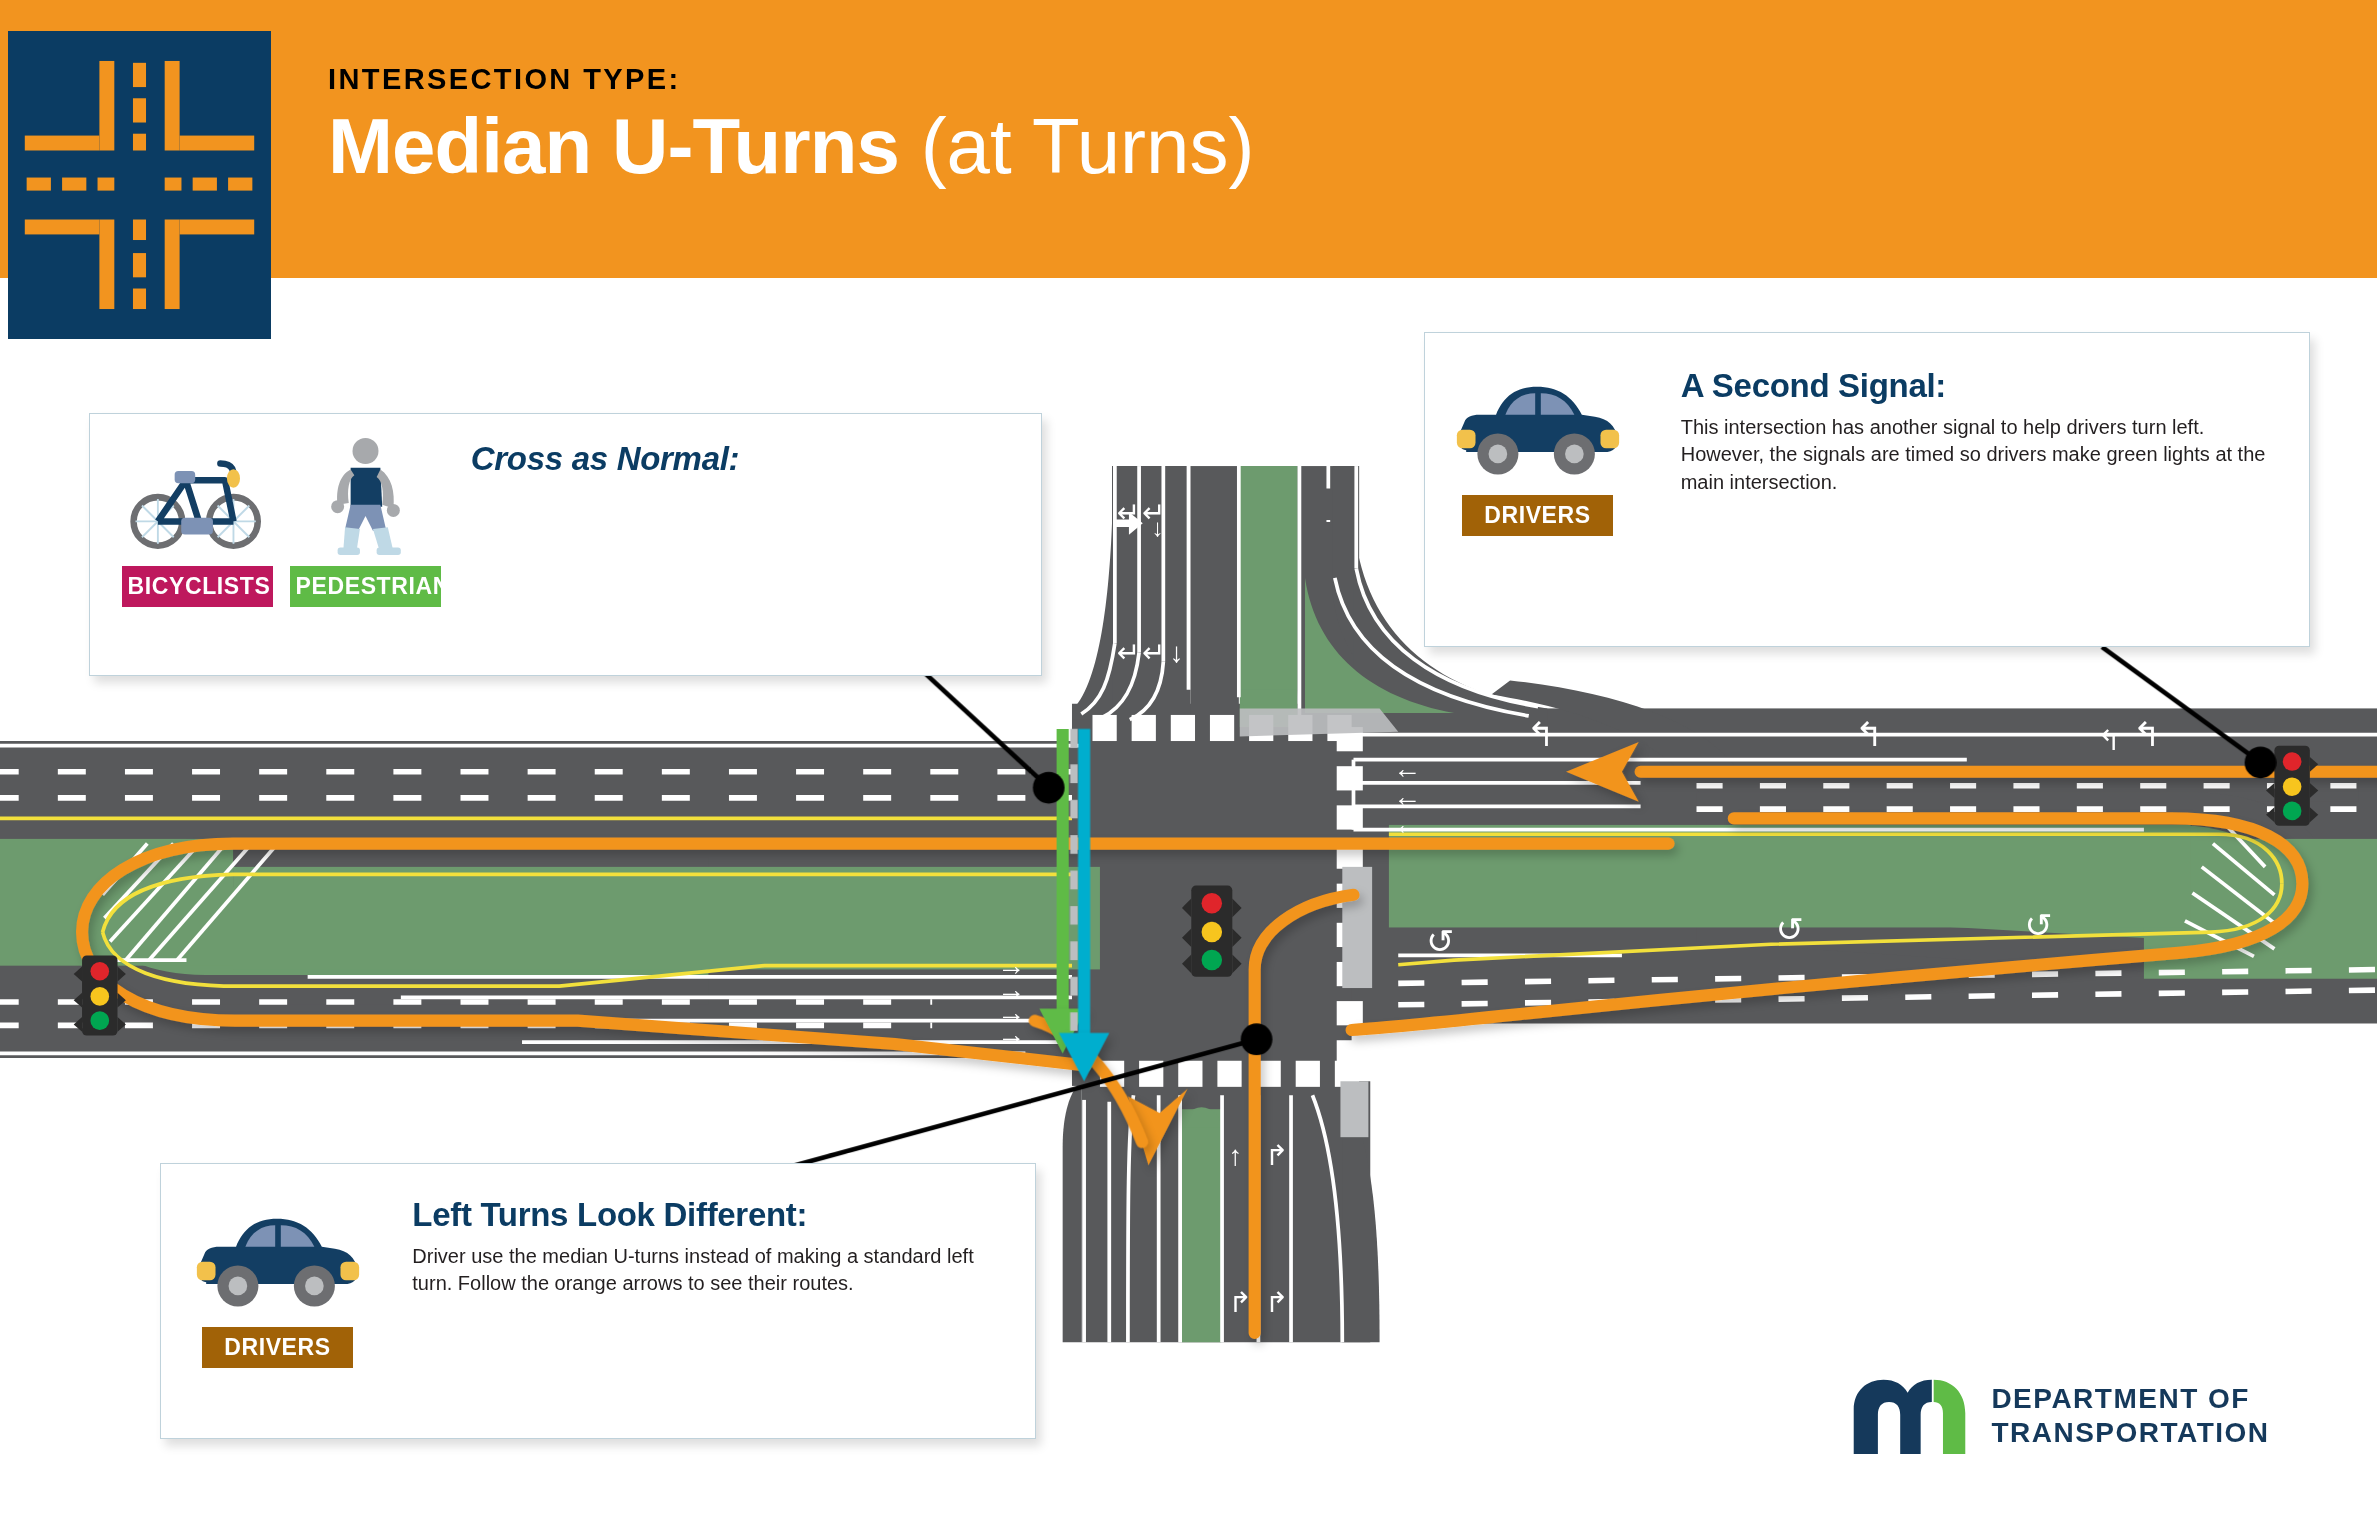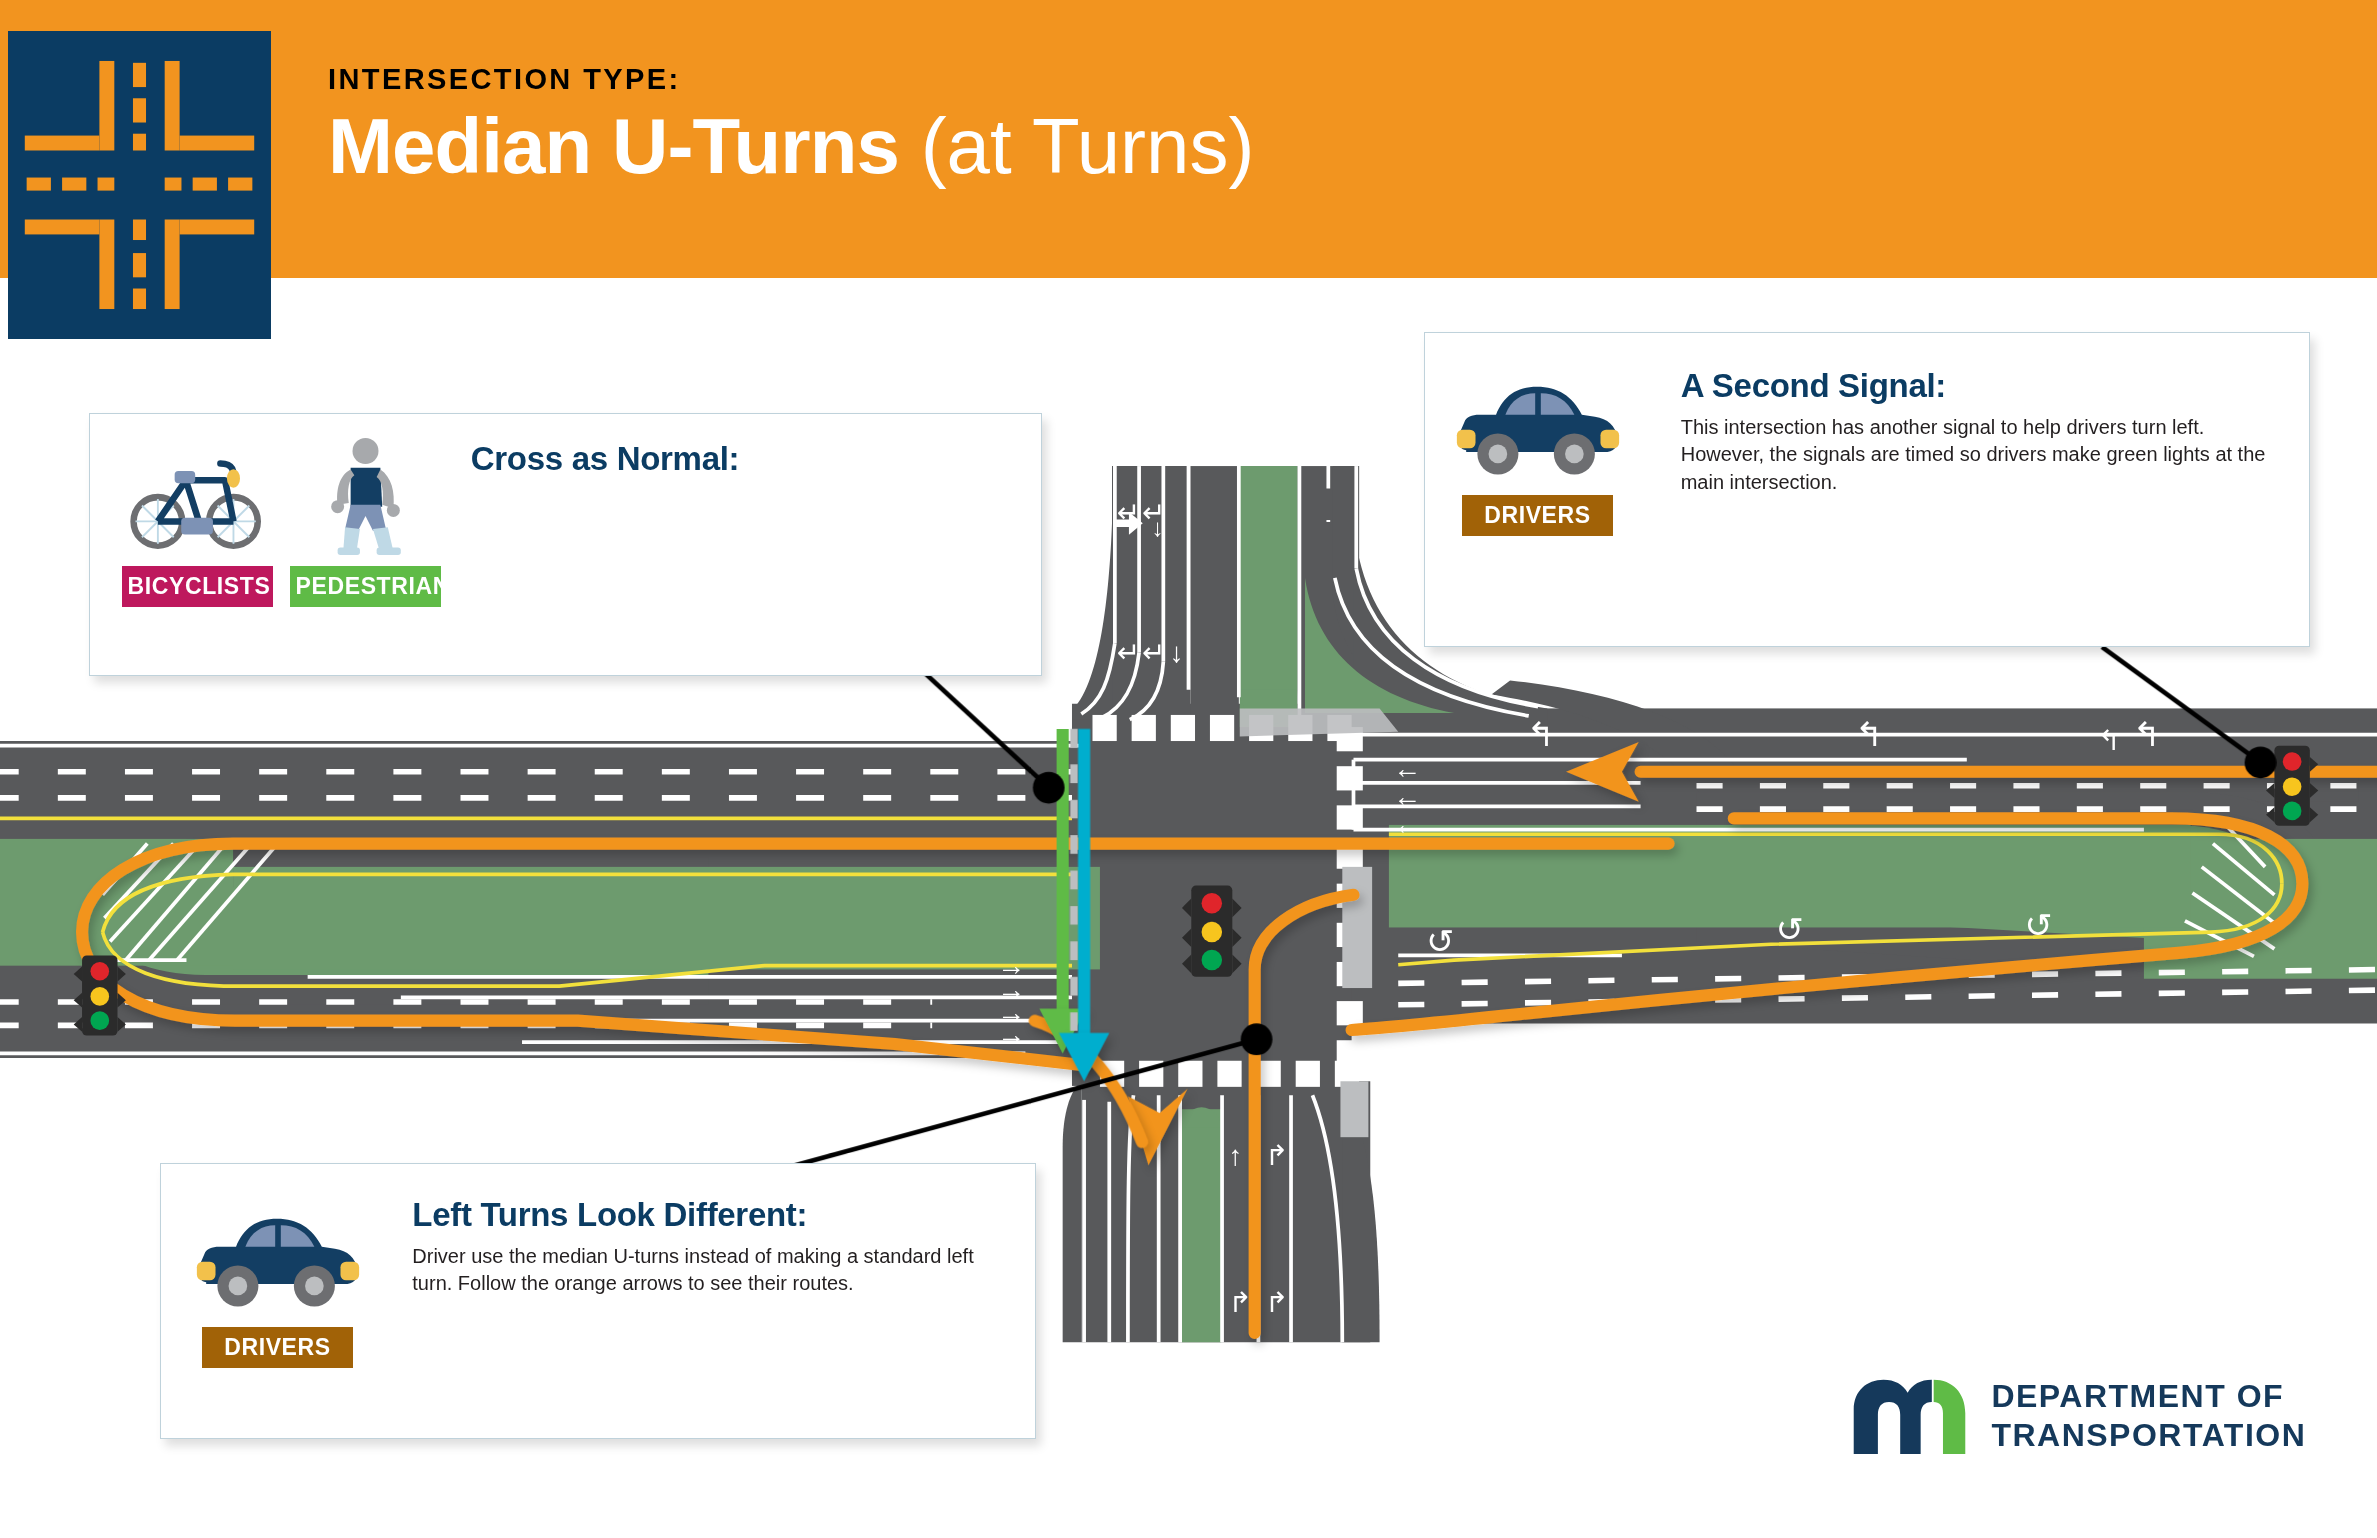--- a/index.html
+++ b/index.html
@@ -92,38 +92,38 @@
     margin-bottom: 9.3px;
     white-space: nowrap;
   }
   .callout-body {
     color: #231F20;
     font-size: 20px;
     line-height: 1.36;
   }
 
   #callout-cross      { left: 89px;  top: 413px;  width: 953px; height: 263px; }
-  #callout-cross .callout-text { padding-left: 20.5px; width: 466px; }
+  #callout-cross .callout-text { padding-left: 20.5px; width: 466px; font-style: italic; }
   #callout-signal     { left: 1424px; top: 332px; width: 886px;  height: 315px; }
   #callout-signal .callout-figures { width: 252px; padding-top: 34px; padding-left: 37px; }
   #callout-signal .callout-text { width: 625px; padding-left: 3.7px; padding-top: 34px;}
   #callout-left       { left: 160px; top: 1163px; width: 876px;  height: 276px; }
   #callout-left .callout-figures { width: 242px; padding-top: 35px; padding-left: 41px;}
   #callout-left .callout-text { width: 615px; padding-left: 9.3px; padding-top: 32px;}
 
   
   #mndot-logo {
     position: absolute;
     left: 1850px; top: 1376px;
     display: flex; align-items: center; gap: 22.4px;
   }
   #mndot-wordmark {
     color: #15395B;
     font-weight: bold;
-    font-size: 32px;
+    font-size: 28px;
     line-height: 1.22;
     letter-spacing: 1.5px;
   }
 </style>
 </head>
 <body>
 
 <div id="header-banner"></div>
 
 <div id="header-icon-box">

